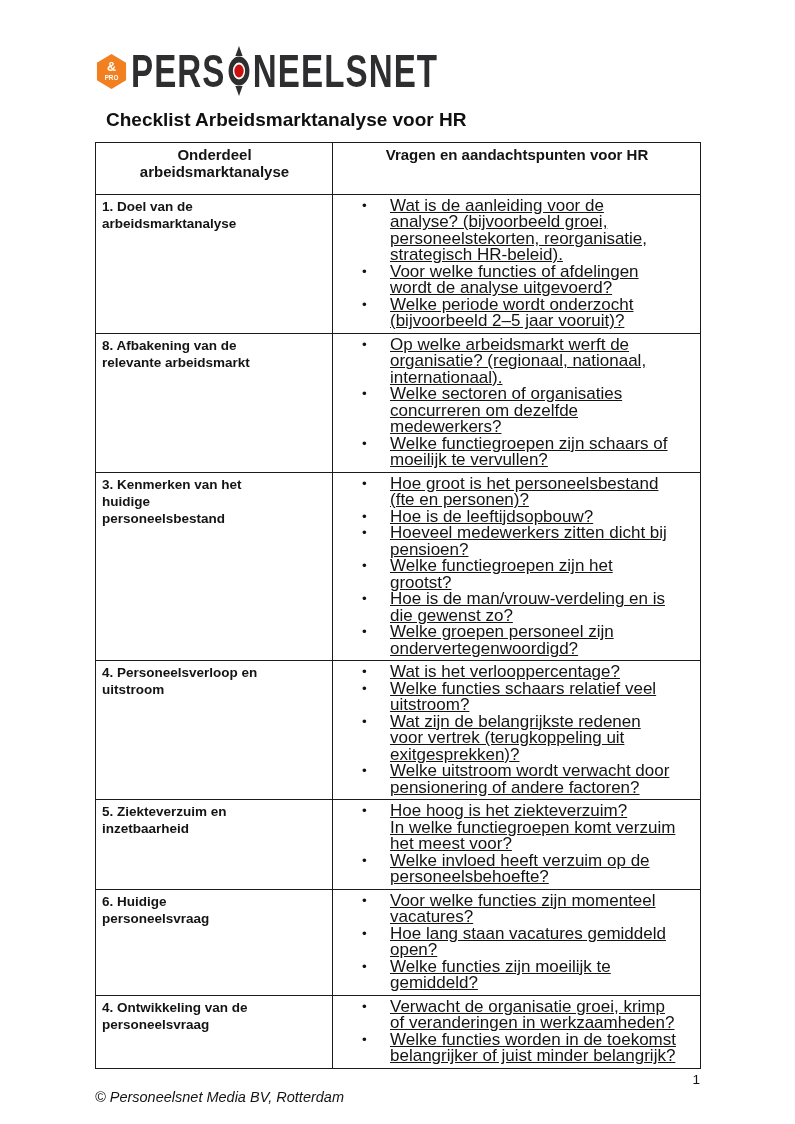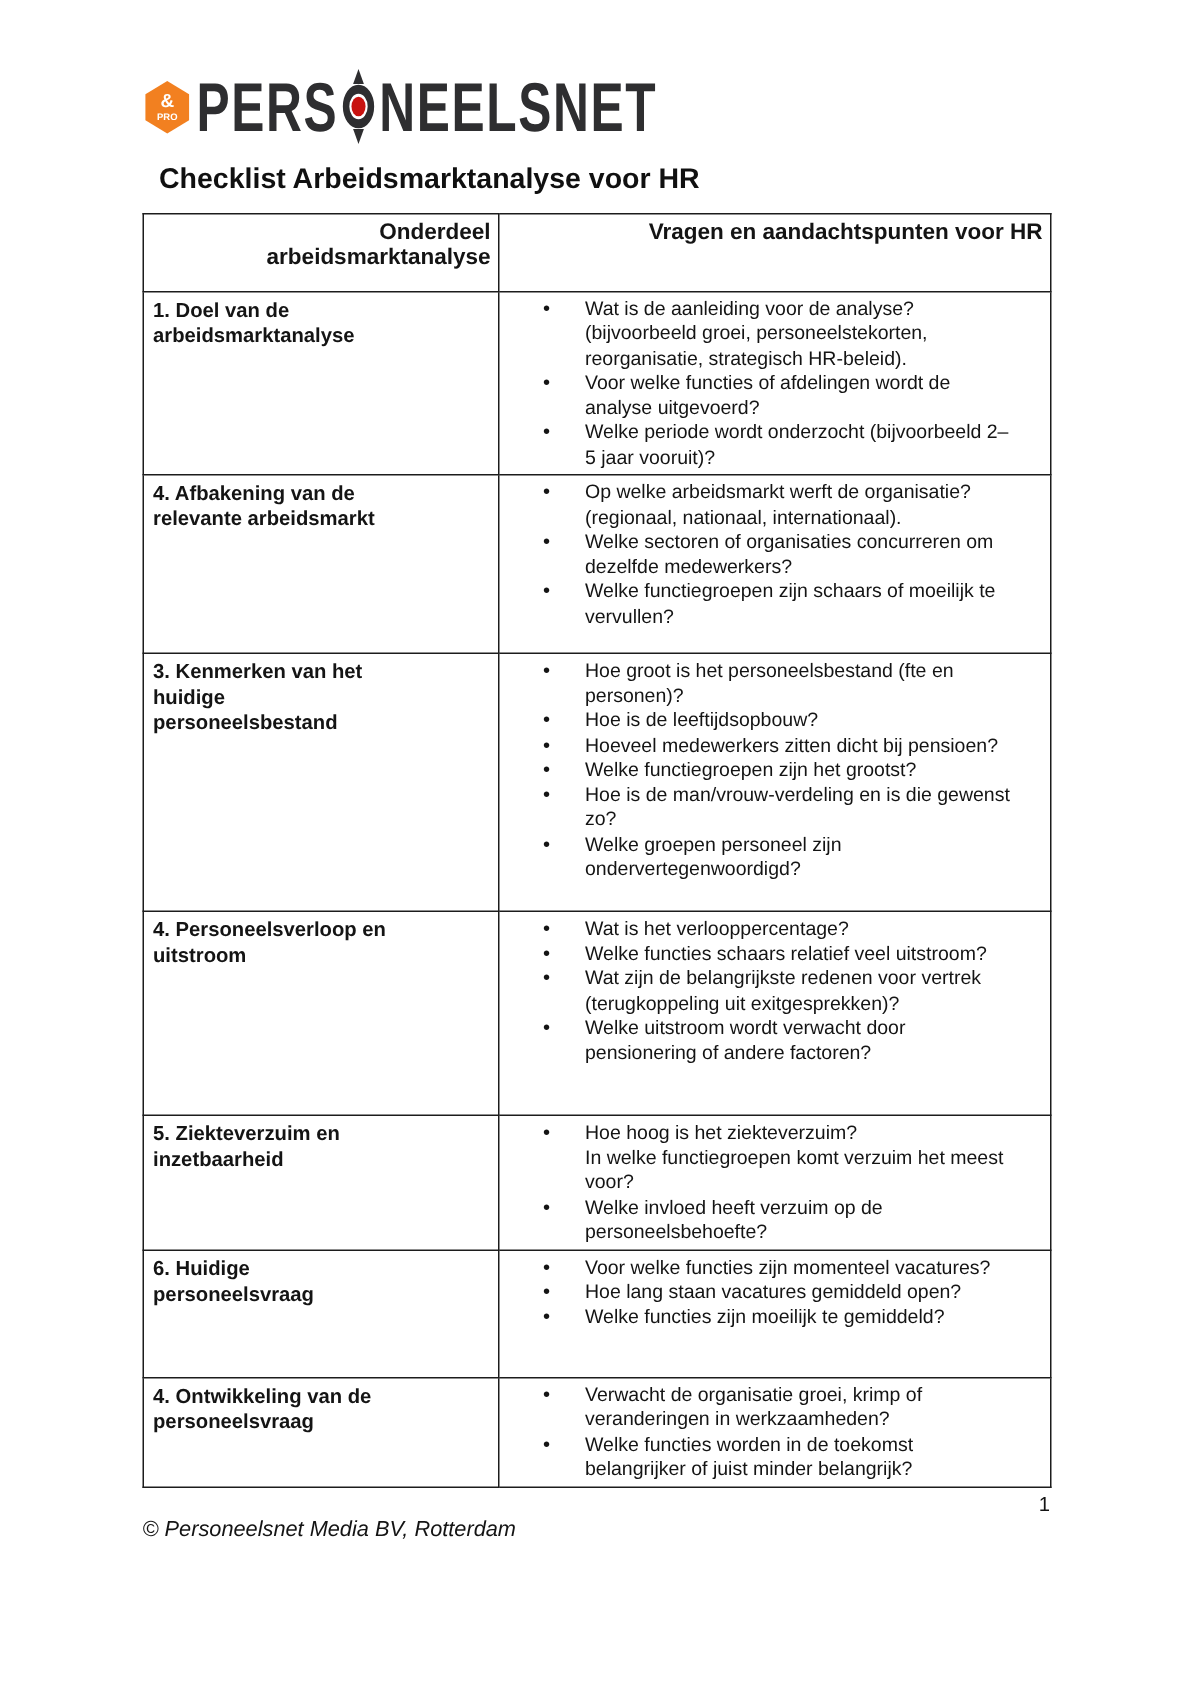--- a/index.html
+++ b/index.html
@@ -41,31 +41,31 @@
     border-collapse: collapse; table-layout: fixed;
     width: 605px;
   }
   table.checklist col.c1 { width: 237px; }
   table.checklist col.c2 { width: 368px; }
   table.checklist th, table.checklist td {
     border: 1.6px solid var(--border);
     vertical-align: top; padding: 0;
   }
   th .th-inner {
-    font-size: 15px; font-weight: bold; text-align: right;
+    font-size: 15px; font-weight: bold; text-align: center;
     padding: 3px 5px 14px 6px; line-height: 17px; white-space: pre-line;
   }
   .section {
     font-size: 13.5px; font-weight: bold; line-height: 17px;
     padding: 3px 6px 2px 6px; white-space: pre-line;
   }
   ul.bullets { margin: 0; padding: 3px 0 3px 0; list-style: none; }
   ul.bullets li {
     position: relative; padding-left: 57px; padding-right: 24px;
-    font-size: 13px; line-height: 16.5px; white-space: pre-line;
+    font-size: 17px; line-height: 16.5px; white-space: pre-line; text-decoration: underline;
   }
   ul.bullets li::before {
     content: "\2022"; position: absolute; left: 29px; top: 0;
     font-size: 13.5px;
   }
 
   
   .pagenum { width: 605px; text-align: right; font-size: 13.5px; margin-top: 3px; line-height: 15px; }
   .footer  { font-size: 14.5px; font-style: italic; margin-top: 2px; line-height: 17px; }
 </style>
@@ -120,21 +120,21 @@
       <ul class="bullets">
               <li>Wat is de aanleiding voor de analyse? (bijvoorbeeld groei, personeelstekorten, reorganisatie, strategisch HR-beleid).</li>
               <li>Voor welke functies of afdelingen wordt de analyse uitgevoerd?</li>
               <li>Welke periode wordt onderzocht (bijvoorbeeld 2–5 jaar vooruit)?</li>
             </ul>
     </td>
   </tr>
 
   <tr style="height: 119px;">
     <td>
-      <div class="section">4. Afbakening van de
+      <div class="section">8. Afbakening van de
 relevante arbeidsmarkt</div>
     </td>
     <td>
       <ul class="bullets">
               <li>Op welke arbeidsmarkt werft de organisatie? (regionaal, nationaal, internationaal).</li>
               <li>Welke sectoren of organisaties concurreren om dezelfde medewerkers?</li>
               <li>Welke functiegroepen zijn schaars of moeilijk te vervullen?</li>
             </ul>
     </td>
   </tr>

